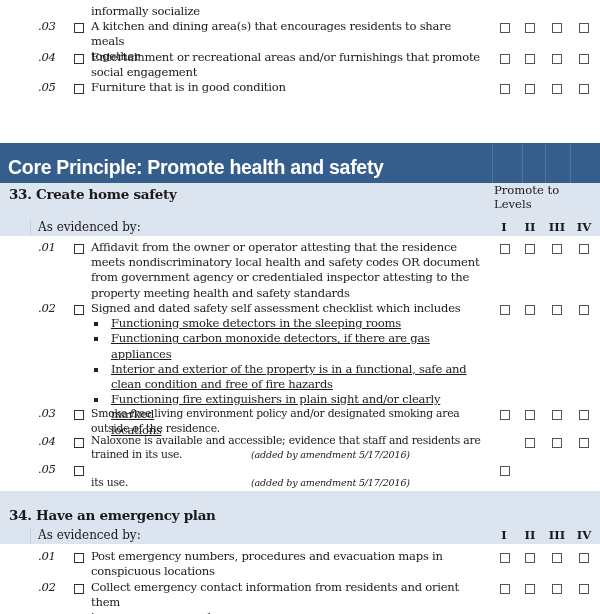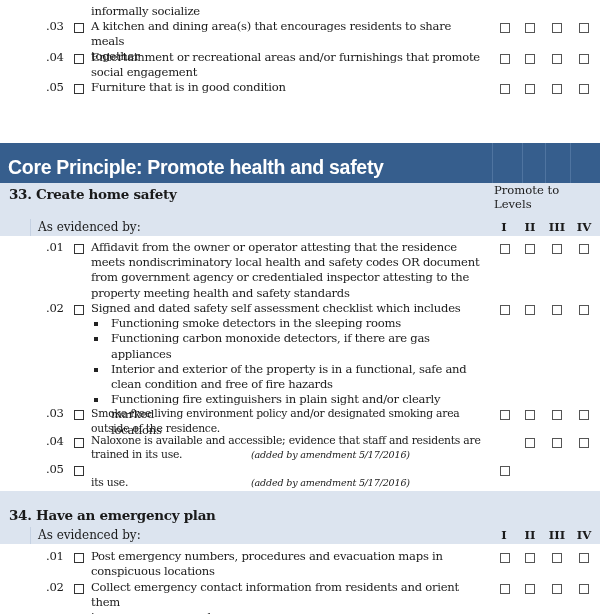--- a/index.html
+++ b/index.html
@@ -1,26 +1,26 @@
 <!DOCTYPE html>
 <html><head>
   <meta charset="utf-8">
   <style>
     html, body { margin: 0; padding: 0; background: #ffffff; }
     body { width: 600px; height: 614px; overflow: hidden; position: relative;
            font-family: "DejaVu Serif", "Liberation Serif", serif; color: #1a1a1a; }
     .page { position: absolute; left: 0; top: 0; width: 600px; }
     .row { position: absolute; left: 0; width: 600px; font-size: 11.6px; line-height: 15.2px; letter-spacing: -0.25px; }
-    .num { position: absolute; left: 46px; width: 30px; }
+    .num { position: absolute; left: 38px; width: 30px; font-style: italic; }
     .cb { position: absolute; display: inline-block; width: 8px; height: 8px; border: 1px solid #333; background: #fff; box-sizing: content-box; }
     .cb.main { left: 74px; top: 4px; }
     .text { position: absolute; left: 91px; width: 395px; }
     .levels .cb { top: 4px; border-color: #555; }
     .l1 { left: 500px; } .l2 { left: 525px; } .l3 { left: 552px; } .l4 { left: 579px; }
-    .bullets { margin: 0; padding: 0; list-style: none; }
+    .bullets { margin: 0; padding: 0; list-style: none; text-decoration: underline; }
     .bullets li { position: relative; padding-left: 20px; }
     .bullets li .sq { position: absolute; left: 3px; top: 6px; width: 4px; height: 4px; background: #222; }
     .amend { font-style: italic; font-size: 9.6px; position: absolute; left: 160px; letter-spacing: -0.2px; }
     .core { position: absolute; left: 0; top: 143px; width: 600px; height: 46px; background: #365e8d; color: #fff; }
     .core-title { position: absolute; left: 8px; top: 13px; font-family: "Liberation Sans", "DejaVu Sans", sans-serif;
                   font-weight: bold; font-size: 19.5px; letter-spacing: -0.3px; }
     .core .vline { position: absolute; top: 0; height: 40px; width: 1px; background: #4f74a0; }
     .sec-band { position: absolute; left: 0; width: 600px; background: #dce4ef; }
     .sec-title { position: absolute; left: 9px; font-weight: bold; font-size: 13.5px; letter-spacing: -0.3px; }
     .evid { position: absolute; left: 38px; font-size: 12px; }

